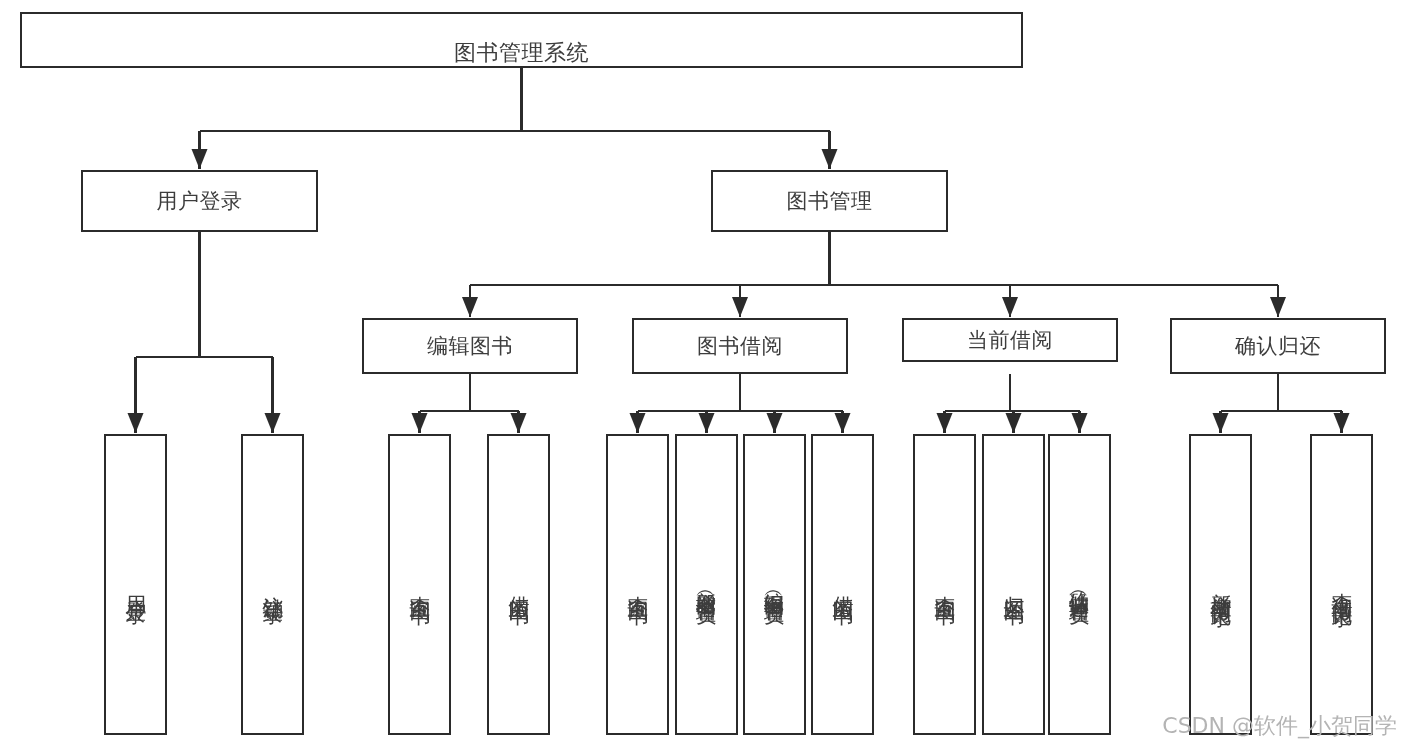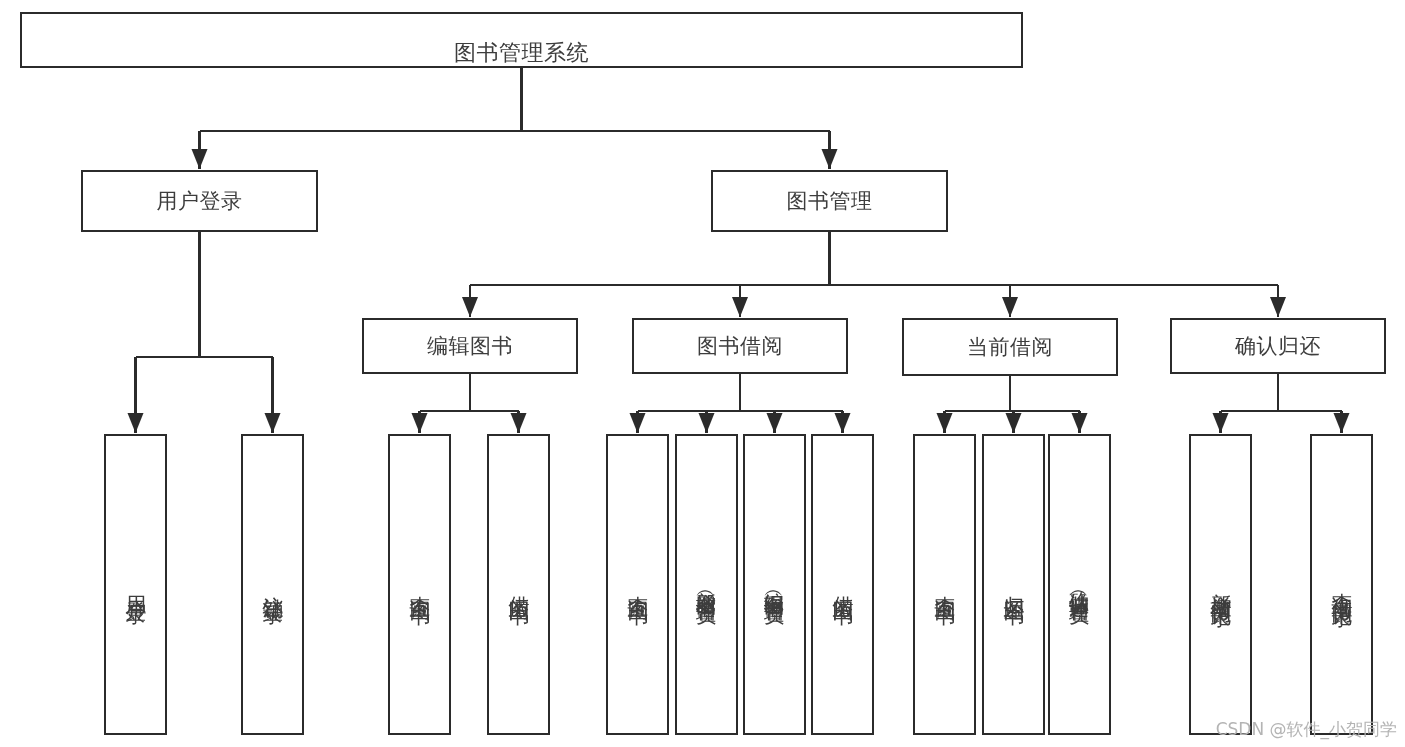--- a/index.html
+++ b/index.html
@@ -67,21 +67,21 @@
     white-space: nowrap;
   }
   .node.vert.tall .node-label {
     letter-spacing: 2px;
     font-size: 20px;
   }
   #watermark {
     position: absolute;
     right: 8px;
     bottom: 6px;
-    font-size: 17px;
+    font-size: 22px;
     color: #b4b4b4;
     z-index: 5;
     white-space: nowrap;
     user-select: none;
   }
 </style>
 </head>
 <body>
 
 <div id="diagram-root">
@@ -150,21 +150,21 @@
       </div>
       <div class="node horiz" style="left: 711px; top: 170px; width: 237px; height: 62px;">
         <span class="node-label">图书管理</span>
       </div>
       <div class="node horiz" style="left: 362px; top: 318px; width: 216px; height: 56px;">
         <span class="node-label">编辑图书</span>
       </div>
       <div class="node horiz" style="left: 632px; top: 318px; width: 216px; height: 56px;">
         <span class="node-label">图书借阅</span>
       </div>
-      <div class="node horiz" style="left: 902px; top: 318px; width: 216px; height: 58px;">
+      <div class="node horiz" style="left: 902px; top: 318px; width: 216px; height: 44px;">
         <span class="node-label">当前借阅</span>
       </div>
       <div class="node horiz" style="left: 1170px; top: 318px; width: 216px; height: 56px;">
         <span class="node-label">确认归还</span>
       </div>
       <div class="node vert" style="left: 104px; top: 434px; width: 63px; height: 301px;">
         <span class="node-label">用户登录</span>
       </div>
       <div class="node vert" style="left: 241px; top: 434px; width: 63px; height: 301px;">
         <span class="node-label">注销登录</span>

